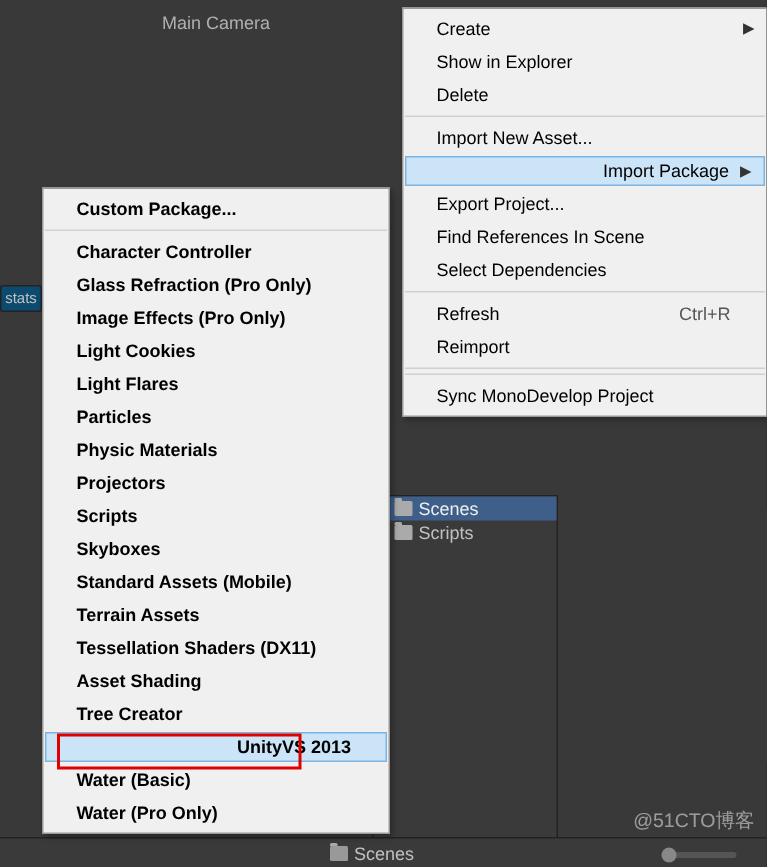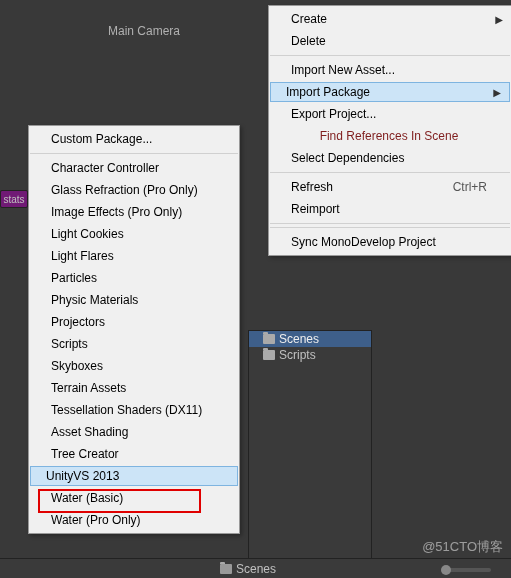--- a/index.html
+++ b/index.html
@@ -1,39 +1,39 @@
 <!DOCTYPE html>
 <html><head>
 <meta charset="utf-8">
 <style>
   * { margin: 0; padding: 0; box-sizing: border-box; font-family: Arial, sans-serif; font-size: 12px; }
   body { width: 511px; height: 578px; background: #2a2a2a; position: relative; overflow: hidden; }
   .bg-dark-panel { position: absolute; top: 0; left: 0; width: 100%; height: 100%; background: #393939; }
-  .main-camera-label { position: absolute; top: 24px; left: 108px; color: #b0b0b0; }
-  .stats-btn { position: absolute; top: 190px; left: 0; width: 28px; height: 18px; background: #701a75; color: #c0c0c0; border: 1px solid #222; border-radius: 2px; font-size: 10px; display: flex; align-items: center; justify-content: center; }
+  .main-camera-label { position: absolute; top: 8px; left: 108px; color: #b0b0b0; }
+  .stats-btn { position: absolute; top: 190px; left: 0; width: 28px; height: 18px; background: #0c4a6e; color: #c0c0c0; border: 1px solid #222; border-radius: 2px; font-size: 10px; display: flex; align-items: center; justify-content: center; }
   .project-panel { position: absolute; top: 330px; left: 248px; width: 124px; height: 250px; background: #3a3a3a; border: 1px solid #222; }
   .project-row { display: flex; align-items: center; height: 16px; padding-left: 14px; color: #c0c0c0; }
   .project-row.selected { background: #3e5f8a; color: #eee; }
   .folder-icon { width: 12px; height: 10px; background: #aaa; margin-right: 4px; border-radius: 1px; position: relative; }
   .folder-icon::before { content: ""; position: absolute; top: -2px; left: 0; width: 5px; height: 2px; background: #aaa; border-radius: 1px 1px 0 0; }
   .bottom-bar { position: absolute; bottom: 0; left: 0; width: 100%; height: 20px; background: #3a3a3a; border-top: 1px solid #222; display: flex; align-items: center; padding-left: 220px; color: #c0c0c0; }
   .bottom-bar .folder-icon { background: #999; }
   .slider-track { position: absolute; bottom: 6px; right: 20px; width: 50px; height: 4px; background: #555; border-radius: 2px; }
   .slider-thumb { position: absolute; left: 0; top: -3px; width: 10px; height: 10px; background: #888; border-radius: 50%; }
   
   .menu { position: absolute; background: #f0f0f0; border: 1px solid #999; box-shadow: 2px 2px 4px rgba(0,0,0,0.3); padding: 2px 0; }
   .menu-item { height: 22px; display: flex; align-items: center; padding: 0 24px 0 22px; color: #000; position: relative; white-space: nowrap; }
-  .menu-item.disabled { color: #7f1d1d; justify-content: center; }
-  .menu-item.highlighted { background: #cce4f7; border: 1px solid #7eb4e0; height: 20px; margin: 1px; padding: 0 23px 0 15px; }
+  .menu-item.disabled { color: #000000; }
+  .menu-item.highlighted { background: #cce4f7; border: 1px solid #7eb4e0; height: 20px; margin: 1px; padding: 0 23px 0 31px; justify-content: flex-end; }
   .menu-item .shortcut { margin-left: auto; padding-left: 30px; color: #555; }
   .menu-item .arrow { position: absolute; right: 8px; font-size: 10px; color: #333; }
   .menu-sep { height: 1px; background: #d0d0d0; margin: 3px 1px; }
   
   .main-menu { top: 5px; left: 268px; width: 244px; }
-  .sub-menu { top: 125px; left: 28px; width: 212px; }
+  .sub-menu { top: 125px; left: 28px; width: 232px; font-weight: bold; }
   .red-box { position: absolute; top: 489px; left: 38px; width: 163px; height: 24px; border: 2px solid #e00000; pointer-events: none; }
   .watermark { position: absolute; bottom: 22px; right: 8px; color: rgba(255,255,255,0.5); font-size: 13px; }
 </style>
 </head>
 <body>
 
 <div class="bg-dark-panel"></div>
 
 <div class="main-camera-label">Main Camera</div>
 
@@ -55,20 +55,23 @@
   <span>Scenes</span>
   <div class="slider-track">
     <div class="slider-thumb"></div>
   </div>
 </div>
 
 <div class="menu main-menu" id="main-menu">
     <div class="menu-item">
       <span>Create</span>
       <span class="arrow">▶</span>
+    </div>
+    <div class="menu-item">
+      <span>Show in Explorer</span>
     </div>
     <div class="menu-item">
       <span>Delete</span>
     </div>
     <div class="menu-sep"></div>
     <div class="menu-item">
       <span>Import New Asset...</span>
     </div>
     <div class="menu-item highlighted">
       <span>Import Package</span>
@@ -126,20 +129,23 @@
     <div class="menu-item">
       <span>Projectors</span>
     </div>
     <div class="menu-item">
       <span>Scripts</span>
     </div>
     <div class="menu-item">
       <span>Skyboxes</span>
     </div>
     <div class="menu-item">
+      <span>Standard Assets (Mobile)</span>
+    </div>
+    <div class="menu-item">
       <span>Terrain Assets</span>
     </div>
     <div class="menu-item">
       <span>Tessellation Shaders (DX11)</span>
     </div>
     <div class="menu-item">
       <span>Asset Shading</span>
     </div>
     <div class="menu-item">
       <span>Tree Creator</span>

